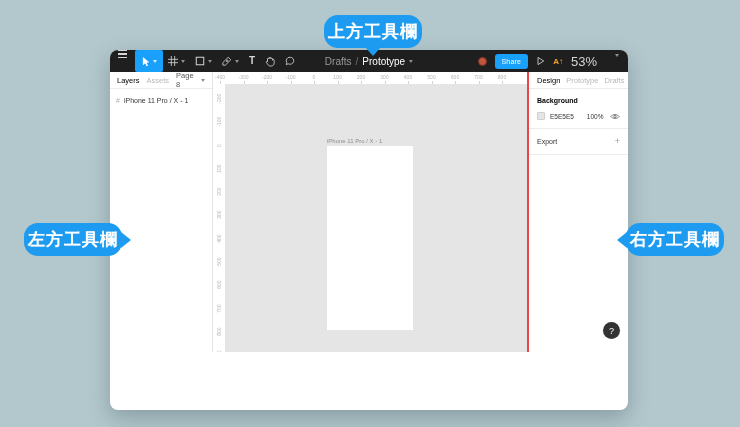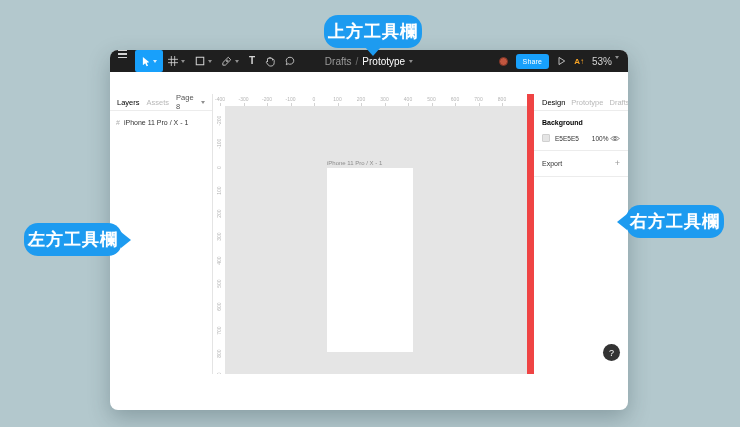--- a/index.html
+++ b/index.html
@@ -35,24 +35,24 @@
     height:100%; display:flex; align-items:center; gap:4px; font-size:10px;
   }
   .bc-folder{color:#9a9a9a;} .bc-sep{color:#6e6e6e;} .bc-title{color:#ffffff;}
   .tb-right{margin-left:auto; display:flex; align-items:center; gap:8px; padding-right:9px;}
   .avatar{width:9px; height:9px; border-radius:50%; background:#c1563f; border:1px solid #7d3426;}
   .share-btn{
     background:#18a0fb; color:#fff; font-size:7px; line-height:1;
     padding:4px 7px; border-radius:3px; letter-spacing:.2px;
   }
   .badge-a{color:#f7a325; font-size:8px; font-weight:bold;}
-  .zoom-ctl{display:flex; align-items:flex-start; gap:3px; font-size:10px; color:#d5d5d5;}
-
-  
-  .win-body{display:flex; height:280px;margin-top:22px;}
+  .zoom-ctl{display:flex; align-items:flex-start; gap:18px; font-size:13px; color:#d5d5d5;}
+
+  
+  .win-body{display:flex; height:280px;}
 
   
   .left-panel{width:103px; background:#fff; border-right:1px solid #e4e4e4; font-size:7.5px;}
   .panel-tabs{height:17px; display:flex; align-items:center; gap:7px; padding:0 7px; border-bottom:1px solid #ececec;}
   .tab-on{color:#000;} .tab-off{color:#b8b8b8;}
   .page-sel{margin-left:auto; display:flex; align-items:center; gap:3px; color:#555;}
   .layer-row{display:flex; align-items:center; gap:4px; padding:0 6px; margin-top:8px; color:#333; font-size:7px;}
   .frame-glyph{color:#b0b0b0; font-size:7px;}
 
   
@@ -68,21 +68,21 @@
     display:flex; flex-direction:column; padding-top:3px; overflow:hidden;
   }
   .v-ruler span{
     flex:none; height:23.3px; width:12px; display:flex; align-items:center; justify-content:center;
     transform:rotate(-90deg); font-size:5px; color:#b5b5b5;
   }
   .frame-label{position:absolute; left:114px; top:66px; font-size:6px; color:#8c8c8c; white-space:nowrap;}
   .frame{position:absolute; left:114px; top:74px; width:86px; height:184px; background:#fff;}
 
   
-  .right-panel{width:101px; background:#fff; border-left:7px solid #ef4444; position:relative;}
+  .right-panel{width:101px; background:#fff; border-left:2px solid #ef4444; position:relative;}
   .rp-tabs{height:17px; display:flex; align-items:center; gap:6px; padding:0 8px; border-bottom:1px solid #ececec; font-size:7.5px;}
   .section{padding:8px; border-bottom:1px solid #ececec;}
   .sec-title{font-size:7px; font-weight:bold; color:#000;}
   .color-row{display:flex; align-items:center; margin-top:8px;}
   .swatch{width:8px; height:8px; background:#e5e5e5; border:1px solid #d0d0d0; border-radius:1px;}
   .hex{font-size:6.5px; color:#333; margin-left:5px;}
   .opacity{font-size:6.5px; color:#333; margin-left:13px;}
   .eye{margin-left:auto;}
   .export-row{display:flex; align-items:center; justify-content:space-between; padding:8px; border-bottom:1px solid #ececec;}
   .export-label{font-size:7px; color:#333;}
@@ -103,21 +103,21 @@
   .bubble-top{left:324px; top:15px;}
   .bubble-top::after{
     left:50%; top:100%; transform:translateX(-50%); margin-top:-1px;
     border:8px solid transparent; border-bottom:0; border-top:9px solid #1d9bf0;
   }
   .bubble-left{left:24px; top:223px;}
   .bubble-left::after{
     left:100%; top:50%; transform:translateY(-50%); margin-left:-1px;
     border:8px solid transparent; border-right:0; border-left:10px solid #1d9bf0;
   }
-  .bubble-right{left:626px; top:205px;}
+  .bubble-right{left:626px; top:223px;}
   .bubble-right::after{
     right:100%; top:50%; transform:translateY(-50%); margin-right:-1px;
     border:8px solid transparent; border-left:0; border-right:10px solid #1d9bf0;
   }
 
   svg{display:block;}
 </style>
 </head>
 <body>
 

